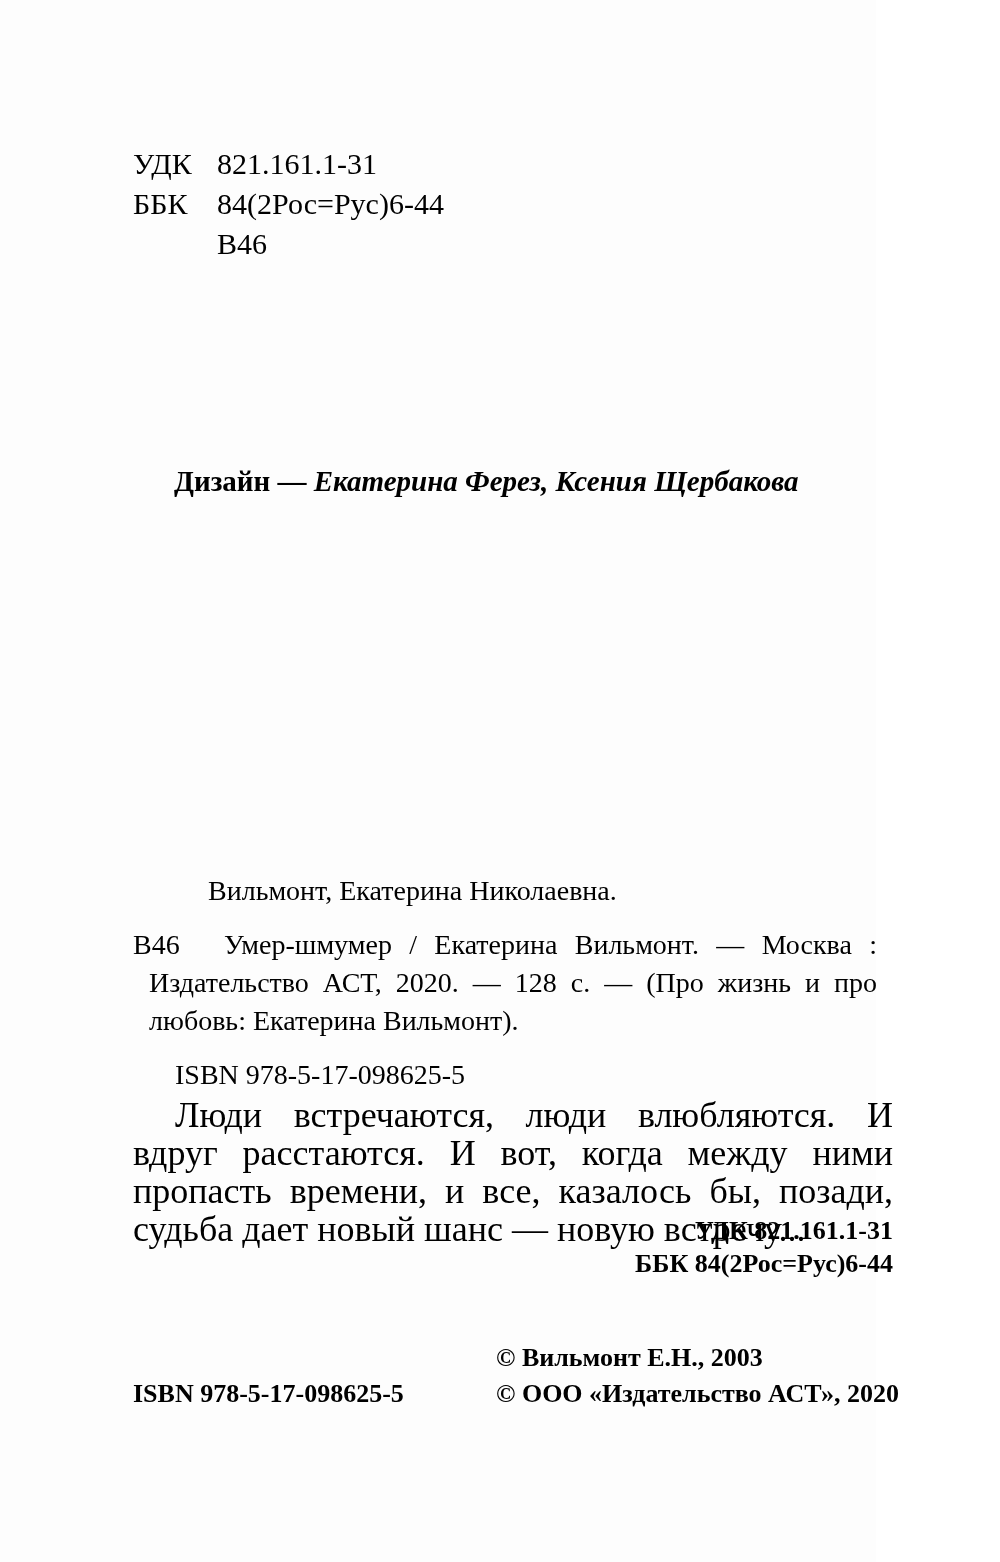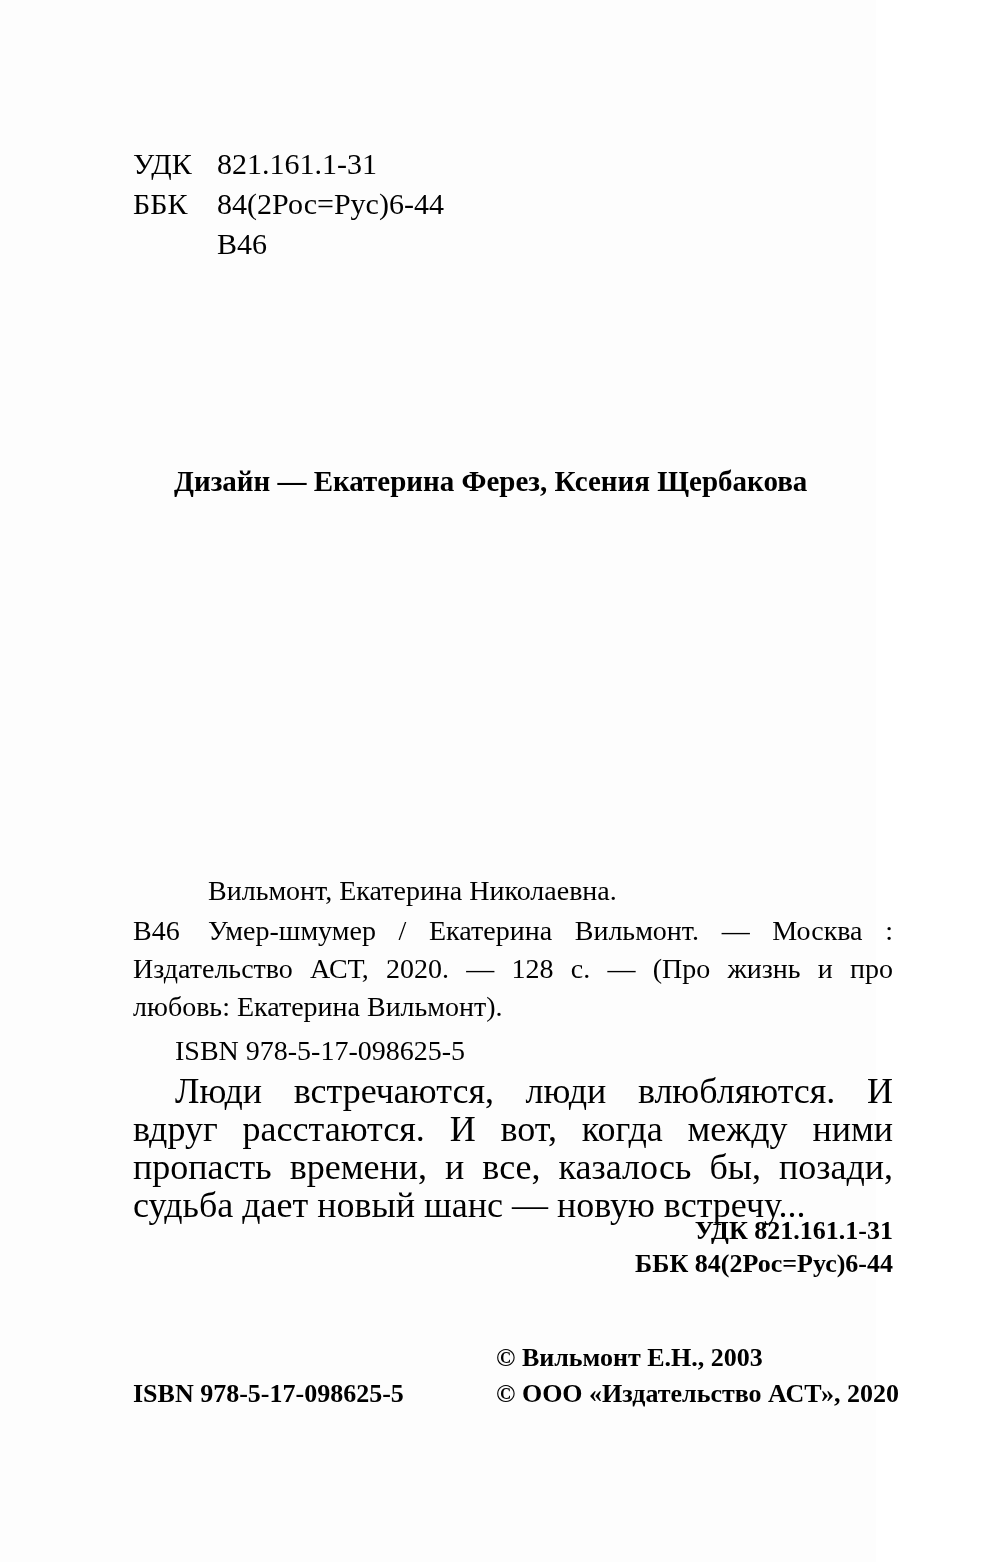--- a/index.html
+++ b/index.html
@@ -49,20 +49,21 @@
     font-size: 29px;
     line-height: 38px;
     white-space: nowrap;
   }
   .design-label {
     font-weight: bold;
     text-align: right;
   }
   .design-names {
     font-weight: bold;
+    font-style: italic;
   }
 
   
   .biblio {
     position: absolute;
     left: 133px;
     top: 872px;
     width: 760px;
   }
   .biblio-author {
@@ -80,21 +81,21 @@
     text-align: justify;
   }
   .biblio-code {
     position: absolute;
     left: 0;
     top: 0;
     font-size: 28px;
     line-height: 38px;
   }
   .biblio-desc {
-    margin: 0;
+    margin: 16px;
     text-indent: 75px;
     padding-left: 0;
   }
   .isbn-line {
     margin: 6px 0 0 0;
     font-size: 28px;
     line-height: 38px;
     text-indent: 42px;
   }
   .annotation {

